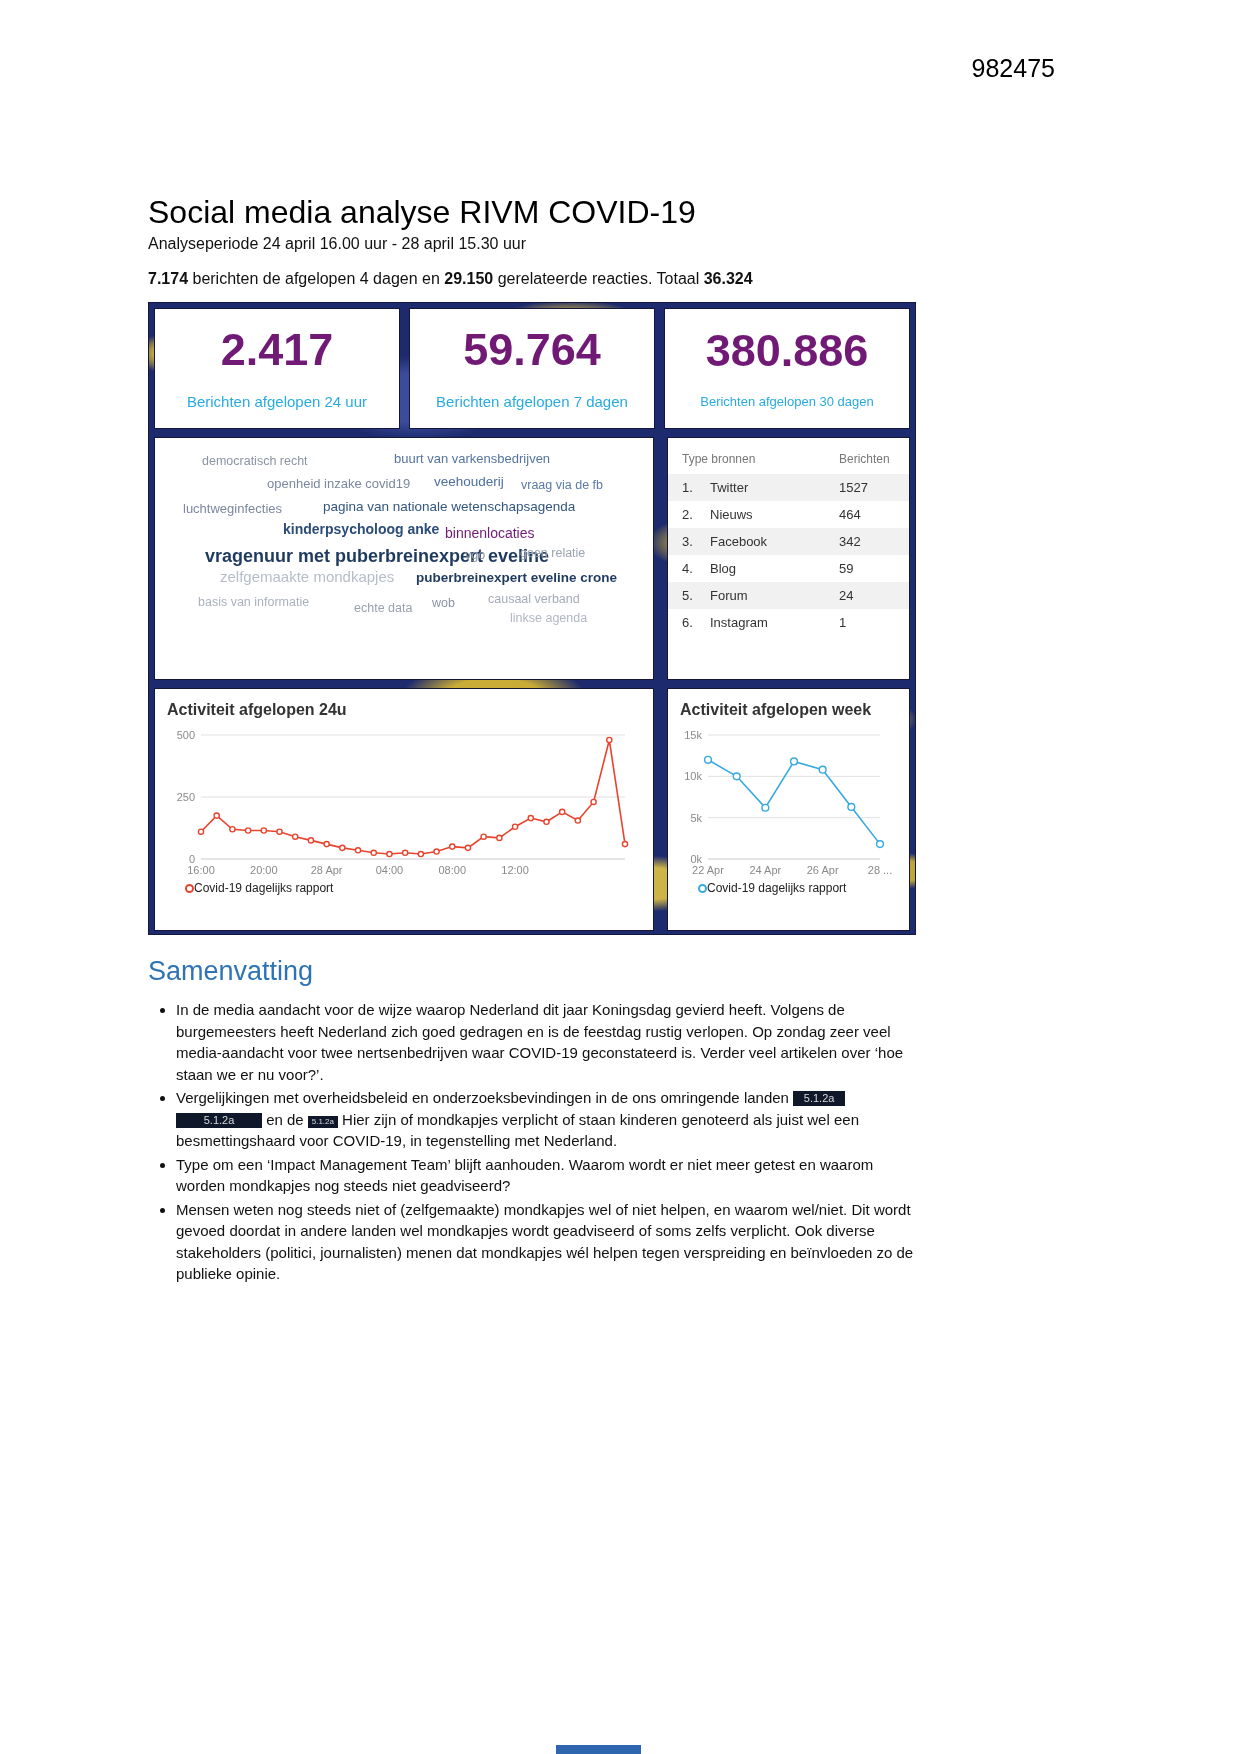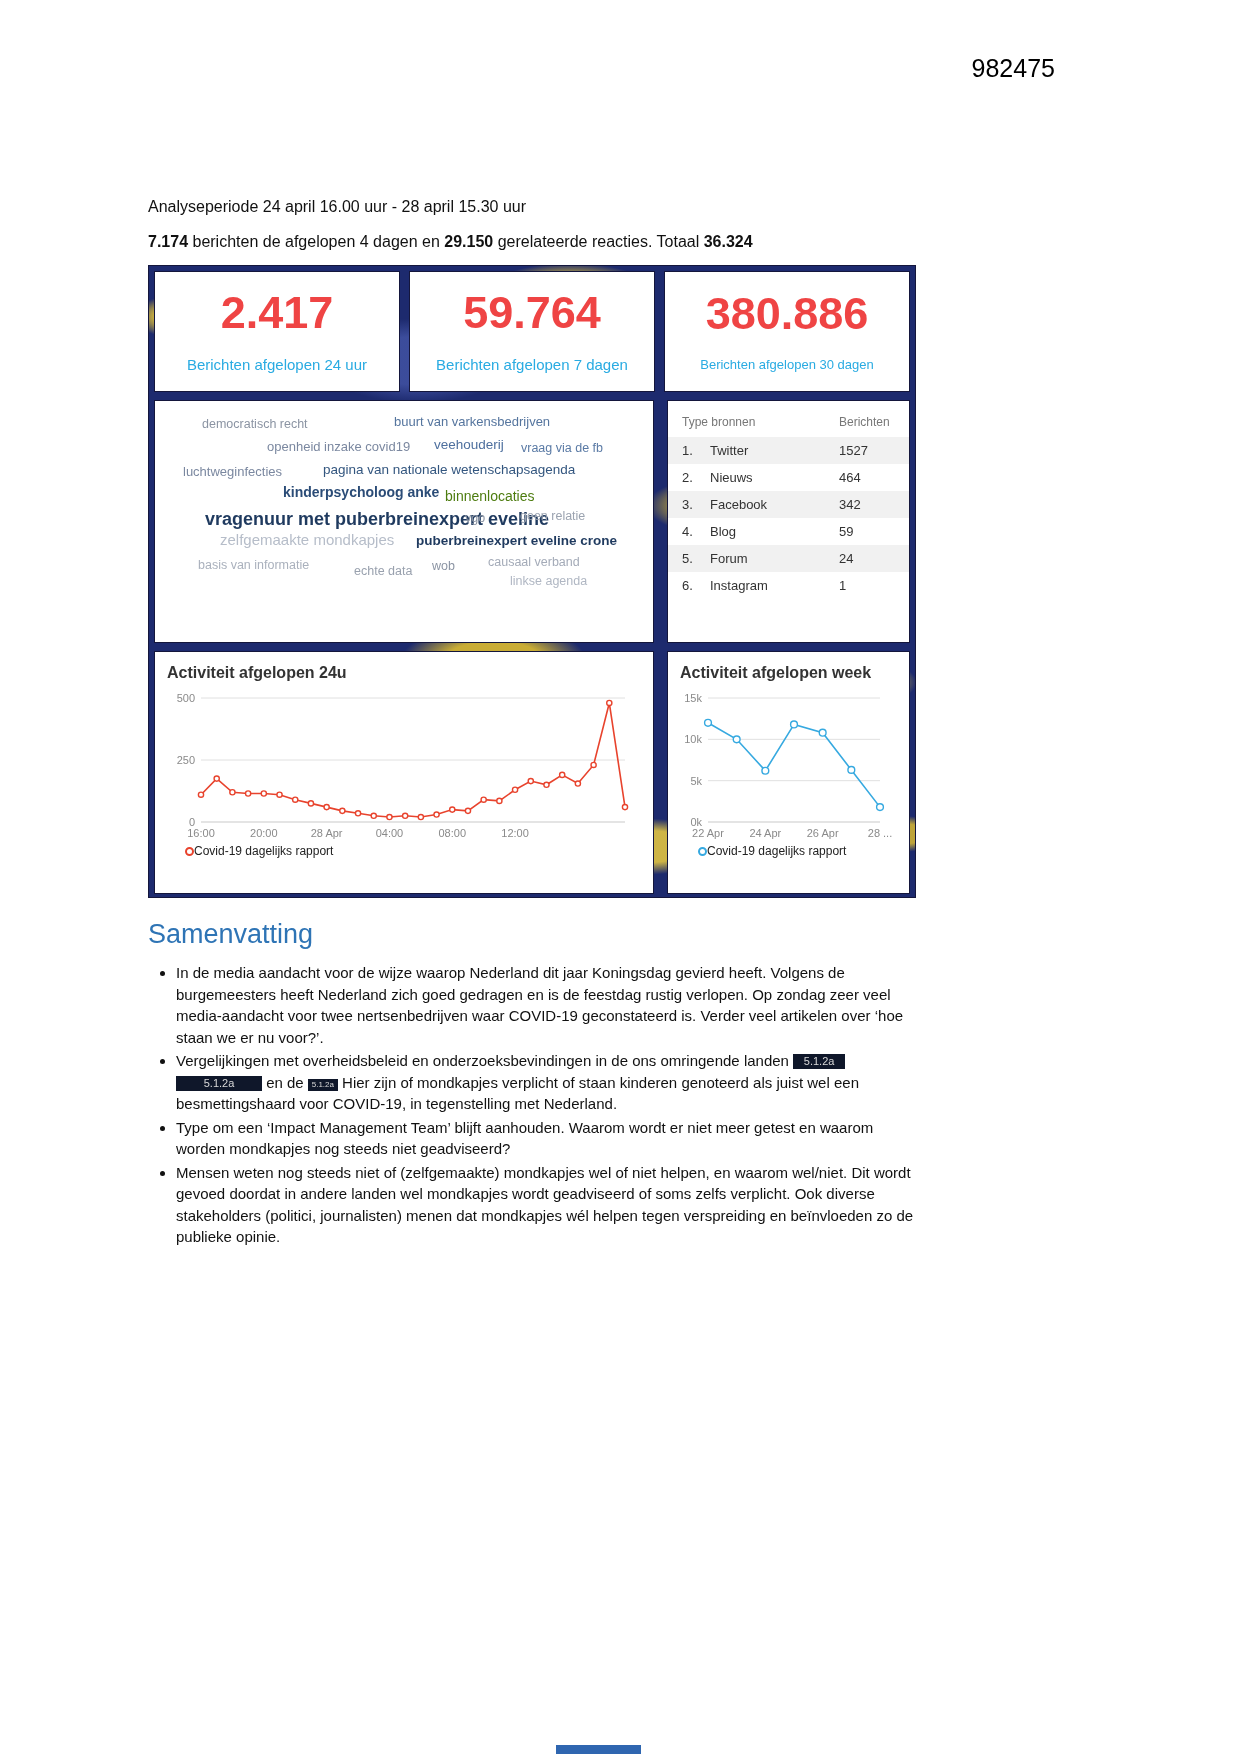--- a/index.html
+++ b/index.html
@@ -29,21 +29,21 @@
       radial-gradient(ellipse 120px 40px at 20% 88%, rgba(244,205,40,.85) 0 35%, rgba(244,205,40,0) 70%),
       radial-gradient(ellipse 110px 40px at 65% 92%, rgba(250,215,60,.8) 0 40%, rgba(250,215,60,0) 70%),
       radial-gradient(ellipse 70px 26px at 98% 90%, rgba(244,205,40,.75) 0 40%, rgba(244,205,40,0) 70%),
       radial-gradient(ellipse 140px 60px at 35% 15%, rgba(90,110,200,.5) 0 40%, rgba(90,110,200,0) 70%),
       radial-gradient(ellipse 140px 60px at 80% 80%, rgba(70,90,180,.5) 0 40%, rgba(70,90,180,0) 70%);
   }
   .row { display:flex; }
   .cards-row { display:flex; gap:9px; height:121px; }
   .card { flex:1; background:#fff; border:1px solid #14163c; display:flex; flex-direction:column;
           align-items:center; justify-content:center; text-align:center; }
-  .card-value { font-size:45px; font-weight:bold; color:#ef4444; line-height:1.05; }
+  .card-value { font-size:45px; font-weight:bold; color:#701a75; line-height:1.05; }
   .card-label { font-size:15px; color:#29abe2; max-width:200px; margin-top:20px; line-height:1.2; }
   .card:nth-child(3) .card-label { font-size:13px; max-width:175px; }
 
   .mid-row { margin-top:8px; height:243px; gap:13px; }
   .bot-row { margin-top:8px; height:243px; gap:13px; }
   .panel { background:#fff; border:1px solid #14163c; overflow:hidden; }
   .panel-trending, .panel-act24 { width:500px; }
   .panel-sources, .panel-actweek { flex:1; }
 
   .trend-head { margin:10px 12px 0; padding-bottom:9px; border-bottom:1px solid #c4c4c4;
@@ -73,20 +73,21 @@
   .redact-small { font-size:8px; line-height:12px; padding:0 2px; }
   .bottom-artifact { position:absolute; left:556px; bottom:0; width:85px; height:9px; background:#2f66b0; }
 </style>
 </head>
 <body>
 
 <div class="page">
   <div class="doc-number">982475</div>
 
   <div class="content">
+    <h1 class="title">Social media analyse RIVM COVID-19</h1>
     <div class="subtitle">Analyseperiode 24 april 16.00 uur - 28 april 15.30 uur</div>
     <p class="stats" id="stats-line"><span style="font-weight: bold;">7.174</span><span> berichten de afgelopen 4 dagen en </span><span style="font-weight: bold;">29.150</span><span> gerelateerde reacties. Totaal </span><span style="font-weight: bold;">36.324</span></p>
 
     <div class="dashboard">
       <div class="row cards-row">
         <div class="card">
           <div class="card-value">2.417</div>
           <div class="card-label">Berichten afgelopen 24 uur</div>
         </div>
         <div class="card">
@@ -103,21 +104,21 @@
         <div class="panel panel-trending">
           <div class="cloud" id="cloud">
               <span class="cloud-word" style="left: 47px; top: 16px; font-size: 12.5px; color: rgb(139, 148, 163);">democratisch recht</span>
               <span class="cloud-word" style="left: 239px; top: 13px; font-size: 13px; color: rgb(85, 117, 158);">buurt van varkensbedrijven</span>
               <span class="cloud-word" style="left: 112px; top: 38px; font-size: 13px; color: rgb(123, 136, 160);">openheid inzake covid19</span>
               <span class="cloud-word" style="left: 279px; top: 36px; font-size: 13.5px; color: rgb(77, 111, 158);">veehouderij</span>
               <span class="cloud-word" style="left: 366px; top: 40px; font-size: 12.5px; color: rgb(90, 122, 165);">vraag via de fb</span>
               <span class="cloud-word" style="left: 28px; top: 63px; font-size: 13px; color: rgb(123, 136, 160);">luchtweginfecties</span>
               <span class="cloud-word" style="left: 168px; top: 61px; font-size: 13.5px; color: rgb(51, 86, 127);">pagina van nationale wetenschapsagenda</span>
               <span class="cloud-word" style="left: 128px; top: 83px; font-size: 14px; color: rgb(43, 76, 119); font-weight: bold;">kinderpsycholoog anke</span>
-              <span class="cloud-word" style="left: 290px; top: 87px; font-size: 14px; color: #4d7c0f;">binnenlocaties</span>
+              <span class="cloud-word" style="left: 290px; top: 87px; font-size: 14px; color: #701a75;">binnenlocaties</span>
               <span class="cloud-word" style="left: 50px; top: 108px; font-size: 18px; color: rgb(31, 58, 95); font-weight: bold;">vragenuur met puberbreinexpert eveline</span>
               <span class="cloud-word" style="left: 310px; top: 110px; font-size: 12.5px; color: rgb(139, 148, 163);">vgo</span>
               <span class="cloud-word" style="left: 365px; top: 108px; font-size: 12.5px; color: rgb(155, 163, 176);">geen relatie</span>
               <span class="cloud-word" style="left: 65px; top: 130px; font-size: 15px; color: rgb(182, 189, 201);">zelfgemaakte mondkapjes</span>
               <span class="cloud-word" style="left: 261px; top: 132px; font-size: 13.5px; color: rgb(31, 58, 95); font-weight: bold;">puberbreinexpert eveline crone</span>
               <span class="cloud-word" style="left: 43px; top: 157px; font-size: 12.5px; color: rgb(170, 177, 189);">basis van informatie</span>
               <span class="cloud-word" style="left: 199px; top: 163px; font-size: 12.5px; color: rgb(153, 161, 174);">echte data</span>
               <span class="cloud-word" style="left: 277px; top: 158px; font-size: 12.5px; color: rgb(139, 148, 163);">wob</span>
               <span class="cloud-word" style="left: 333px; top: 154px; font-size: 12.5px; color: rgb(164, 171, 184);">causaal verband</span>
               <span class="cloud-word" style="left: 355px; top: 173px; font-size: 12.5px; color: rgb(176, 183, 195);">linkse agenda</span>

